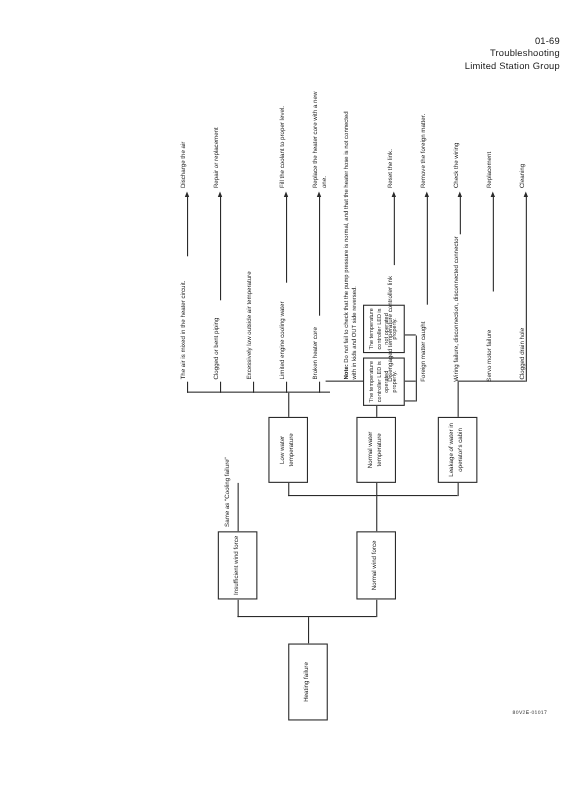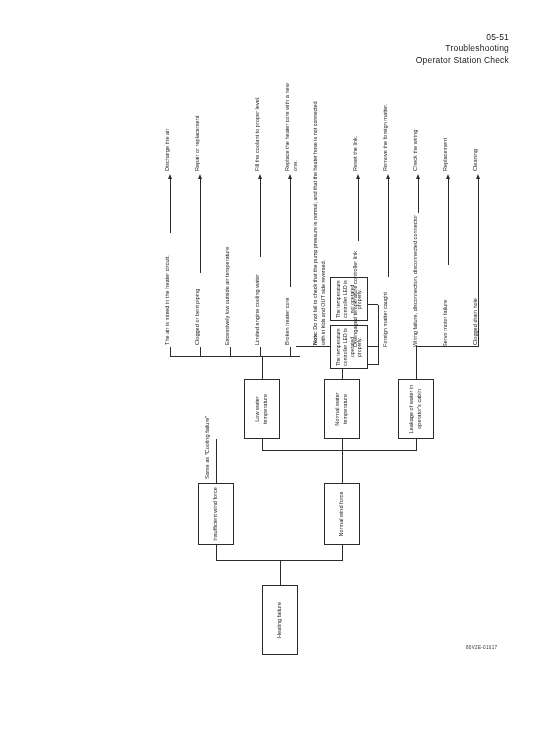--- a/index.html
+++ b/index.html
@@ -109,23 +109,23 @@
     height: 0;
     border-top: 2.4px solid transparent;
     border-bottom: 2.4px solid transparent;
     border-left: 5px solid #2b2b2b;
   }
 </style>
 </head>
 <body>
 
 <div id="page-header">
-  <div>05-51</div>
+  <div>01-69</div>
   <div>Troubleshooting</div>
-  <div>Operator Station Check</div>
+  <div>Limited Station Group</div>
 </div>
 
 <div id="diagram-wrap">
   <div id="chart-canvas">
 
     <div class="node" style="left:10px; top:196px; width:70px; height:36px;">Heating failure</div>
 
     <div class="line-h" style="left:80px; top:214px; width:24px;"></div>
     <div class="line-v" style="left:104px; top:150px; height:64px;"></div>
     <div class="line-v" style="left:104px; top:214px; height:62px;"></div>

